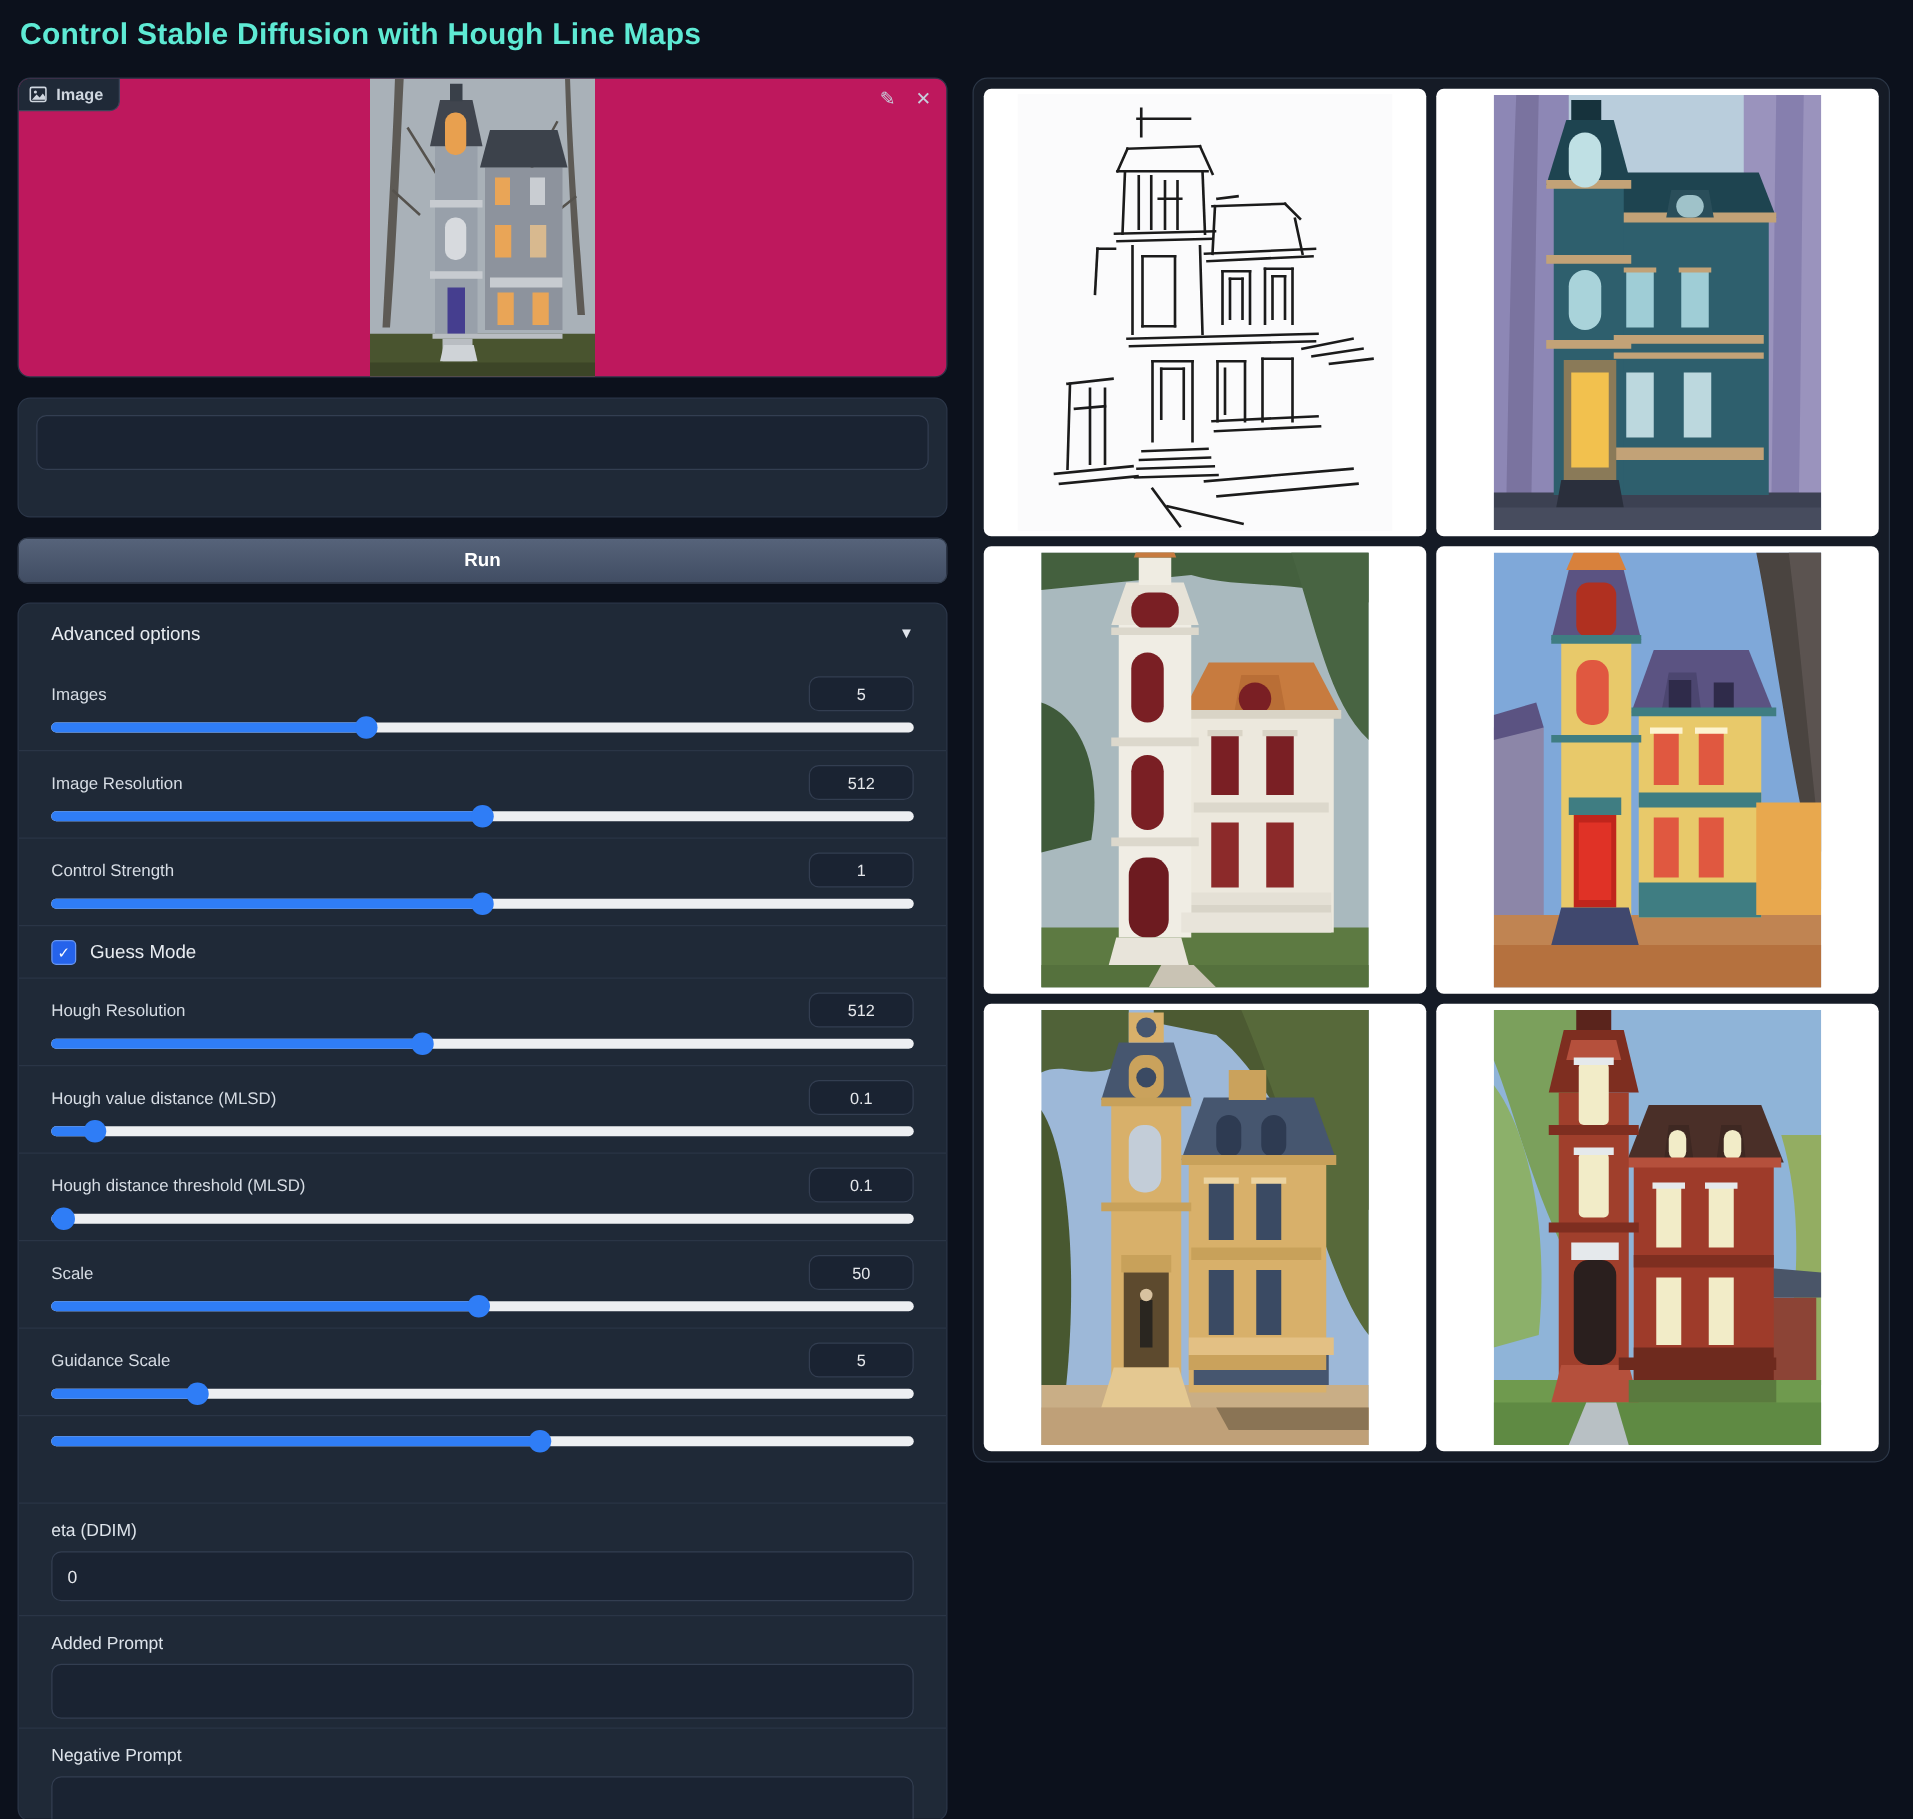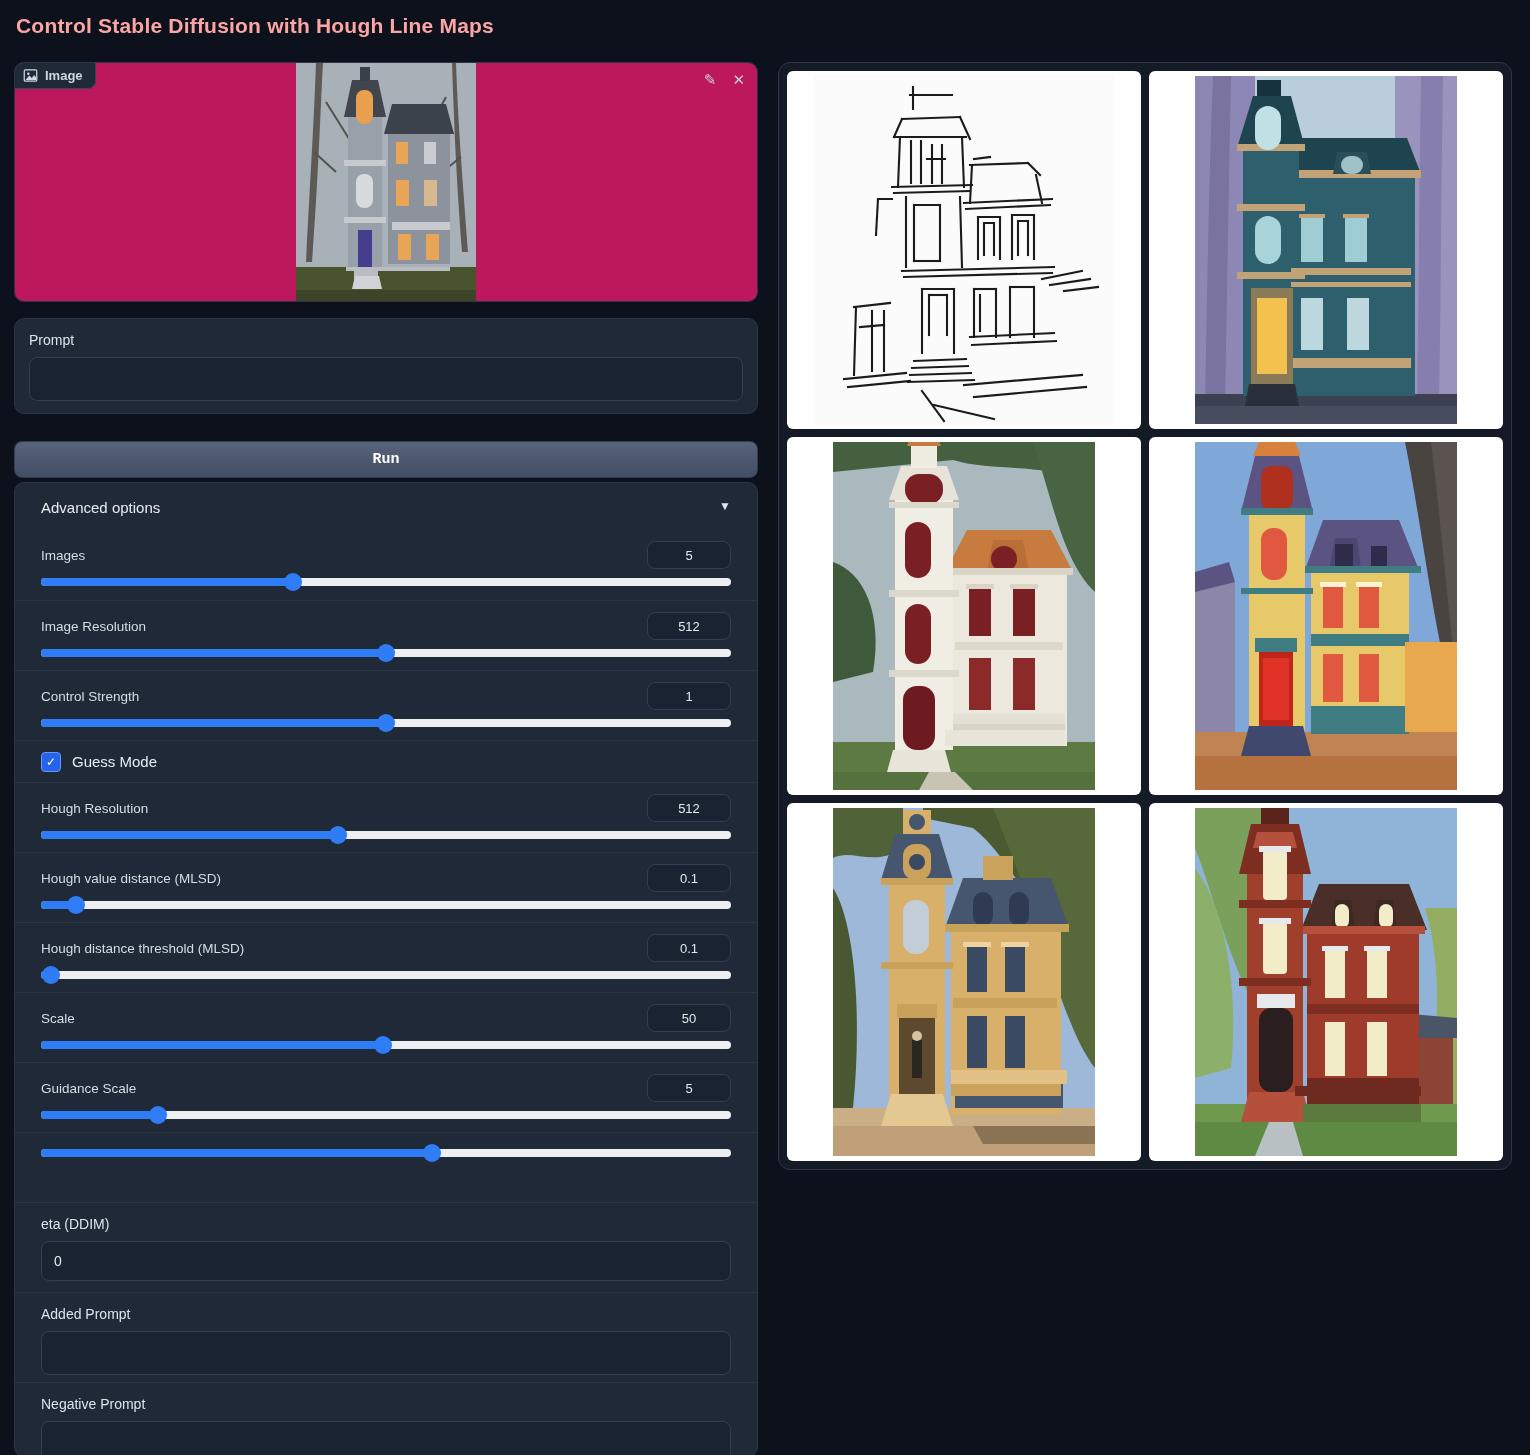--- a/index.html
+++ b/index.html
@@ -4,21 +4,21 @@
 <style>
   html,body{margin:0;padding:0;}
   body{
     width:1530px;height:1455px;position:relative;overflow:hidden;
     background:#0c111c;
     font-family:"Liberation Sans",sans-serif;
     -webkit-font-smoothing:antialiased;
   }
   .title{
     position:absolute;left:16px;top:14px;
-    font-size:21px;font-weight:700;color:#fca5a5;letter-spacing:.2px;
+    font-size:24px;font-weight:700;color:#5eead4;letter-spacing:.2px;
   }
   .block{
     position:absolute;background:#1f2937;border:1px solid #2b3648;
     border-radius:10px;box-sizing:border-box;
   }
   
   .image-panel{left:14px;top:62px;width:744px;height:240px;display:flex;
     align-items:center;justify-content:center;overflow:hidden;background:#be185d;}
   .image-chip{
     position:absolute;left:-1px;top:-1px;display:flex;align-items:center;gap:7px;
@@ -32,25 +32,25 @@
   
   .prompt-panel{left:14px;top:318px;width:744px;height:96px;padding:13px 14px;}
   .field-label{font-size:14px;color:#dde3ea;margin-bottom:9px;}
   .text-area{
     width:100%;height:44px;background:#1a2332;border:1px solid #333e51;
     border-radius:8px;box-sizing:border-box;resize:none;color:#e5e7eb;
     font-size:14px;padding:8px 10px;font-family:"Liberation Sans",sans-serif;
   }
   
   .run-btn{
-    position:absolute;left:14px;top:441px;width:744px;height:37px;
+    position:absolute;left:14px;top:430px;width:744px;height:37px;
     background:linear-gradient(180deg,#56637a,#414d63);
     border:1px solid #333d4e;border-radius:8px;color:#ffffff;
     font-size:15px;font-weight:700;cursor:pointer;
-    font-family:Liberation Mono, monospace;
+    font-family:Liberation Sans, sans-serif;
   }
   
   .adv-panel{left:14px;top:482px;width:744px;height:975px;overflow:hidden;padding:0;}
   .adv-header{
     display:flex;justify-content:space-between;align-items:flex-start;
     padding:16px 26px 14px 26px;cursor:pointer;
   }
   .adv-header .hd{font-size:15px;color:#e8ecf1;}
   .adv-header .caret{font-size:12px;color:#e0e5ec;}
   .row{border-top:1px solid #2a3546;box-sizing:border-box;padding:9px 26px 0 26px;height:70px;}
@@ -133,21 +133,20 @@
     <rect x="62" y="168" width="14" height="37" fill="#453e8f"></rect>
 
     <rect x="50" y="205" width="104" height="4" fill="#b9bdc2"></rect>
     <rect x="58" y="209" width="24" height="18" fill="#b9bdc2"></rect>
     <path d="M56 227 L86 227 L83 214 L59 214 Z" fill="#cfd3d7"></path>
     <rect x="0" y="228" width="180" height="12" fill="#3c4527"></rect>
   </svg>
 </div>
 
 <div class="block prompt-panel">
-  <div class="field-label">Prompt</div>
   <textarea class="text-area" value="" style=""></textarea>
 </div>
 
 <button class="run-btn">Run</button>
 
 <div class="block adv-panel">
   <div class="adv-header">
     <span class="hd">Advanced options</span>
     <span class="caret">▼</span>
   </div>

